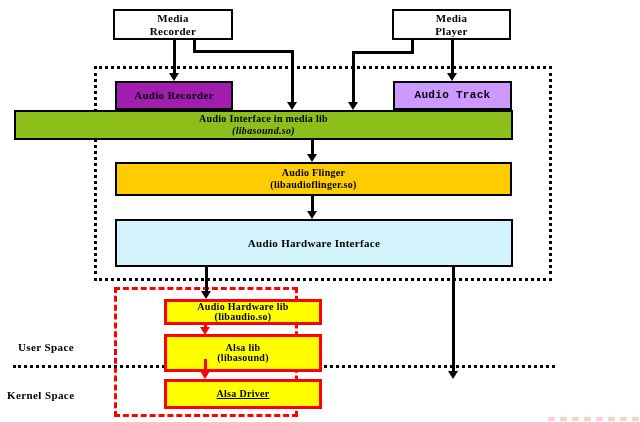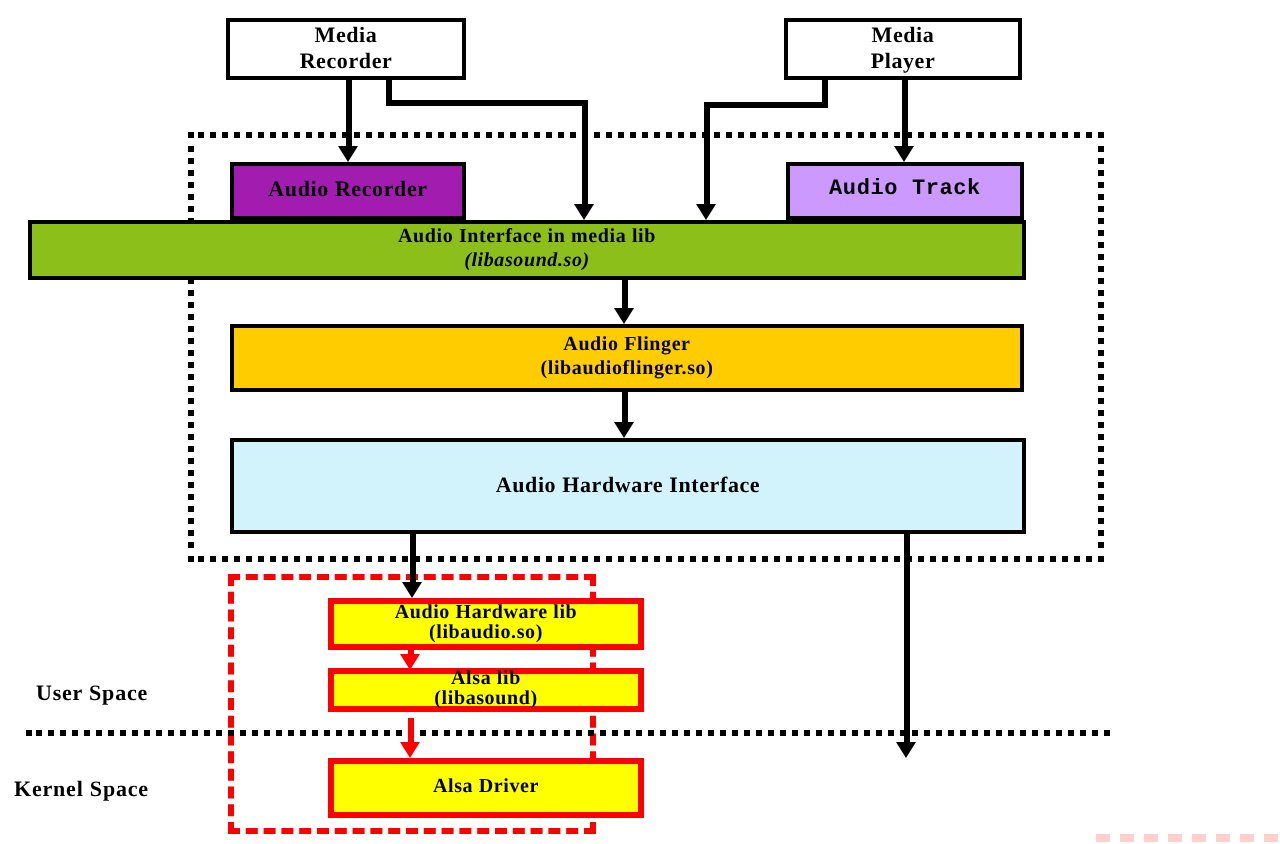--- a/index.html
+++ b/index.html
@@ -120,26 +120,26 @@
 
   <div class="box fs11" style="left: 115px; top: 219px; width: 398px; height: 48px; background-color: rgb(211, 243, 252);">
     <span>Audio Hardware Interface</span>
   </div>
 
   <div class="box fs10 yellow-box" style="left: 128px; top: 299px; width: 158px; height: 26px; line-height: 1.05; background-color: rgb(255, 255, 0);">
     <span>Audio Hardware lib</span>
     <span>(libaudio.so)</span>
   </div>
 
-  <div class="box fs10 yellow-box" style="left: 128px; top: 334px; width: 158px; height: 22px; line-height: 1.05; background-color: rgb(255, 255, 0); text-align: right;">
+  <div class="box fs10 yellow-box" style="left: 128px; top: 334px; width: 158px; height: 38px; line-height: 1.05; background-color: rgb(255, 255, 0); text-align: right;">
     <span>Alsa lib</span>
     <span>(libasound)</span>
   </div>
 
-  <div class="box fs10 yellow-box" style="left: 128px; top: 379px; width: 158px; height: 30px; background-color: rgb(255, 255, 0);">
+  <div class="box fs10 yellow-box" style="left: 128px; top: 379px; width: 158px; height: 30px; background-color: rgb(255, 255, 0); text-decoration: underline;">
     <span>Alsa Driver</span>
   </div>
 
 
   <div class="shaft" style="left:173px; top:40px; width:3px; height:34px;"></div>
   <div class="head-down" style="left:169px; top:73px;"></div>
 
   <div class="shaft" style="left:193px; top:40px; width:3px; height:13px;"></div>
   <div class="shaft" style="left:193px; top:50px; width:101px; height:3px;"></div>
   <div class="shaft" style="left:291px; top:50px; width:3px; height:53px;"></div>

